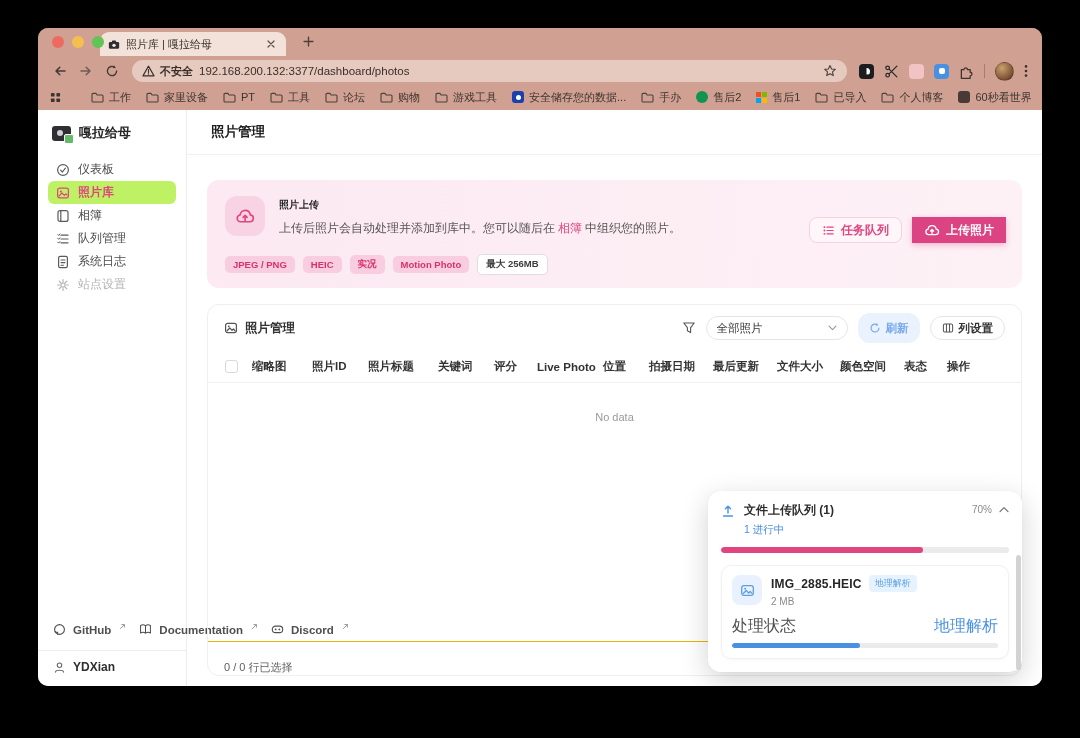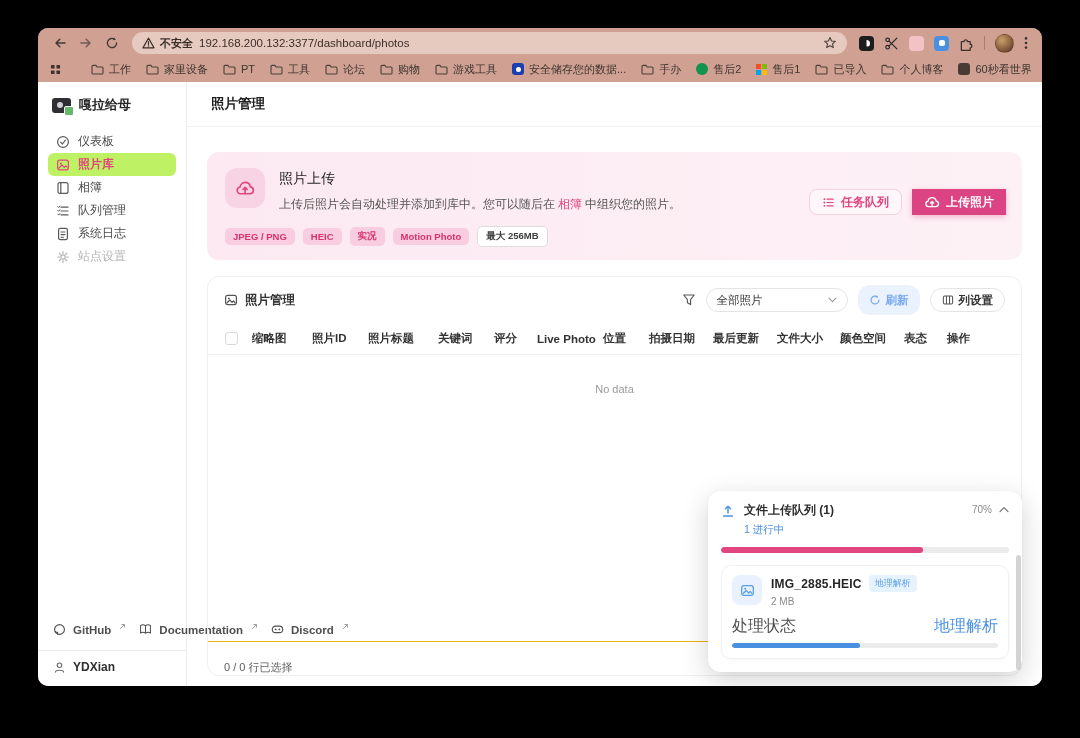--- a/index.html
+++ b/index.html
@@ -61,21 +61,21 @@
   .user-row{display:flex;align-items:center;gap:7px;padding:0 5px 2px;font-size:12px;font-weight:bold;color:#2f2f2f;}
   
   .main{flex:1;display:flex;flex-direction:column;min-width:0;}
   .main-header{height:45px;flex:0 0 auto;display:flex;align-items:center;padding:0 24px;font-size:13.5px;
     font-weight:bold;color:#1f1f1f;border-bottom:1px solid #f1f1f1;}
   .content{flex:1;min-height:0;padding:25px 20px 10px;display:flex;flex-direction:column;}
   .banner{position:relative;flex:0 0 108px;background:linear-gradient(90deg,#fce9f1,#fdf1f6);
     border-radius:12px;padding:16px 18px;margin-bottom:16px;}
   .banner-row{display:flex;gap:14px;}
   .banner-iconbox{width:40px;height:40px;border-radius:12px;background:#f8d3e3;display:grid;place-items:center;flex:0 0 auto;}
-  .banner-title{font-size:14px;font-weight:normal;color:#262626;margin-top:2px;}
+  .banner-title{font-size:10px;font-weight:bold;color:#262626;margin-top:2px;}
   .banner-desc{font-size:12px;color:#555;margin-top:8px;}
   .banner-desc .plink{color:#e0457f;margin:0 3px;}
   .banner-tags{position:absolute;left:18px;bottom:13px;display:flex;gap:8px;align-items:center;}
   .tag-pink{background:#f8cde0;color:#d6336c;font-size:9.5px;font-weight:bold;padding:3px 8px;border-radius:5px;}
   .tag-limit{background:#fff;border:1px solid #e3dcdf;color:#3c3c3c;font-size:9.5px;font-weight:bold;padding:3px 8px;border-radius:5px;}
   .banner-actions{position:absolute;right:16px;top:37px;display:flex;gap:10px;}
   .btn-outline{height:26px;border-radius:8px;background:#fef6f9;border:1px solid #f5d2e0;color:#e0457f;
     display:flex;align-items:center;gap:6px;padding:0 12px;font-size:12px;font-weight:bold;}
   .btn-primary{height:26px;border-radius:0;background:#db4382;color:#fff;display:flex;align-items:center;
     gap:6px;padding:0 12px;font-size:12px;font-weight:bold;box-shadow:0 2px 6px rgba(219,67,130,.35);}
@@ -257,20 +257,43 @@
     <symbol id="sym-camera" viewBox="0 0 14 12">
         <rect x="1" y="3" width="12" height="8" rx="1.6" fill="currentColor"></rect>
         <rect x="4.6" y="1.2" width="4.8" height="2.6" rx="1" fill="currentColor"></rect>
         <circle cx="7" cy="7" r="2" fill="#f3e2da"></circle>
       </symbol>
   </defs>
 </svg>
 
 <div class="window">
 
+  <div class="tabstrip">
+    <div class="lights">
+      <span class="light red"></span>
+      <span class="light yellow"></span>
+      <span class="light green"></span>
+    </div>
+    <div class="tab">
+      <svg width="12" height="11" color="#2f2f33">
+          <use href="#sym-camera"></use>
+        </svg>
+      <span class="tab-title">照片库 | 嘎拉给母</span>
+      <span class="tab-close">
+          <svg width="8" height="8" color="#5a4f49">
+            <use href="#sym-close"></use>
+          </svg>
+        </span>
+    </div>
+    <div class="newtab">
+        <svg width="11" height="11" color="#4c413b">
+          <use href="#sym-plus"></use>
+        </svg>
+      </div>
+  </div>
 
   <div class="toolbar">
     <span class="navbtn">
         <svg width="14" height="14" color="#443a34">
           <use href="#sym-arrow-left"></use>
         </svg>
       </span>
     <span class="navbtn">
         <svg width="14" height="14" color="#6e5d54">
           <use href="#sym-arrow-right"></use>

